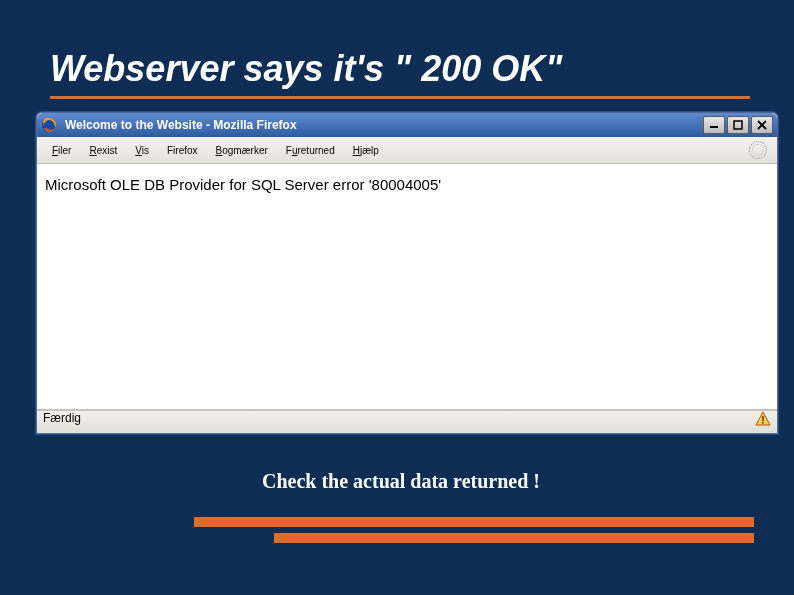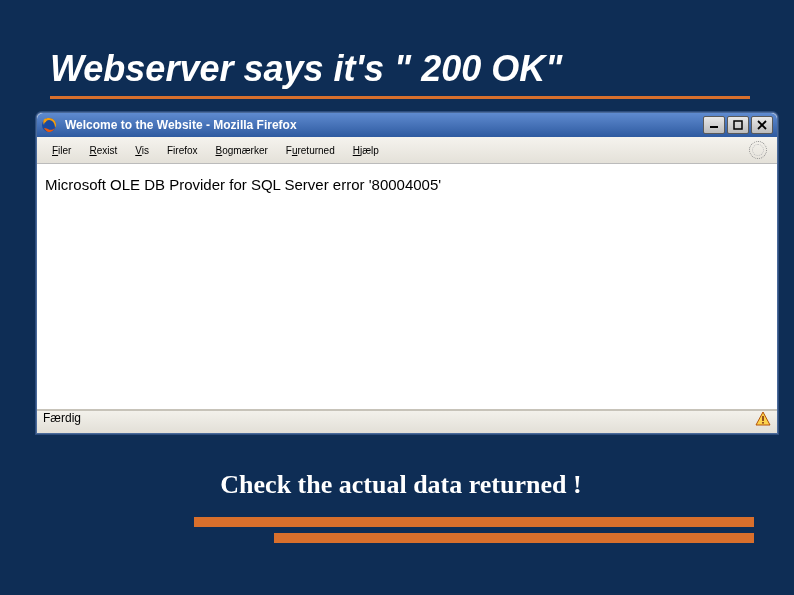--- a/index.html
+++ b/index.html
@@ -113,21 +113,21 @@
   .statusbar .status-text{flex:1;}
   .statusbar .warn-icon{
     width:16px;height:16px;
   }
 
   .caption{
     position:absolute;left:8px;right:0;top:470px;
     text-align:center;
     color:#fff;
     font-family:"Times New Roman",Times,serif;
-    font-size:26px;
+    font-size:20px;
     font-weight:bold;
   }
   .bars{
     position:absolute;right:40px;bottom:52px;
     width:560px;
   }
   .bar1{height:10px;background:#d86f2c;margin-bottom:6px;margin-left:0;}
   .bar2{height:10px;background:#d86f2c;margin-left:80px;}
 </style>
 </head>

